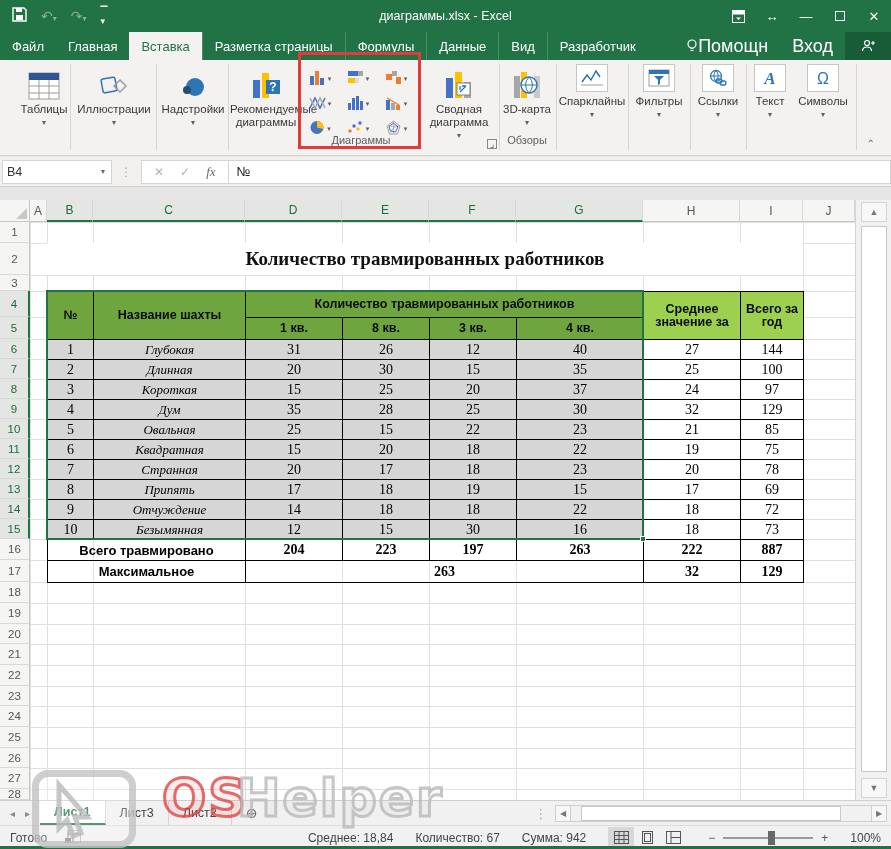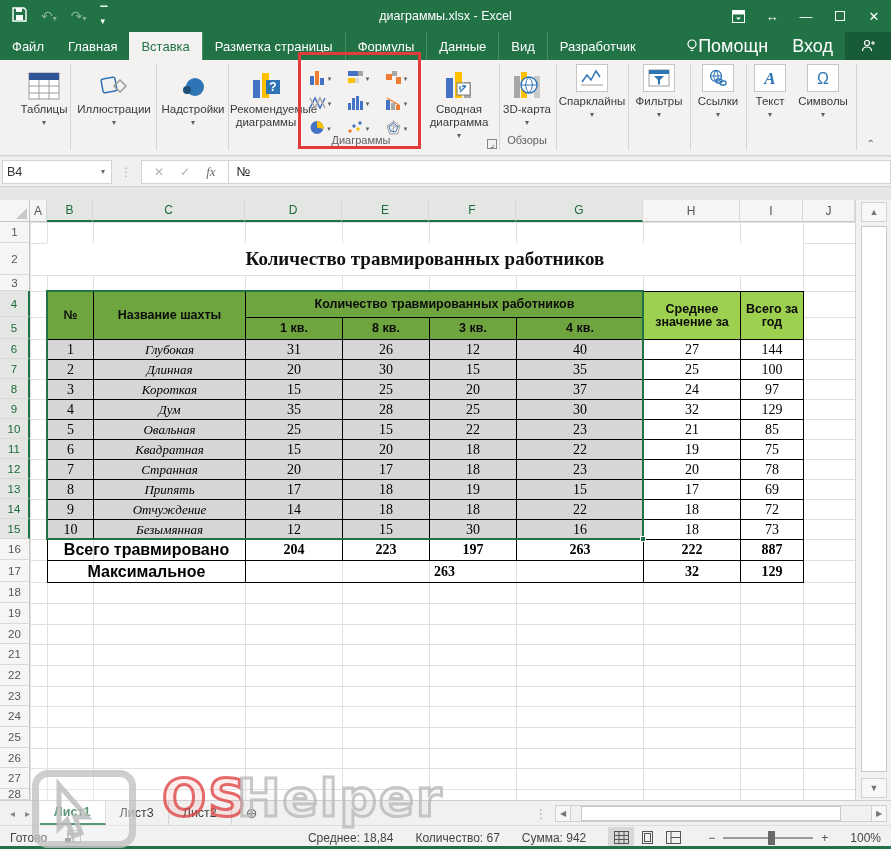--- a/index.html
+++ b/index.html
@@ -88,21 +88,21 @@
   table.xl { position:absolute; left:47px; top:91px; border-collapse:collapse; z-index:6;
     font-family:"Liberation Serif", serif; }
   table.xl td { border:1px solid #000; text-align:center; vertical-align:middle; padding:0 2px; overflow:hidden; }
   td.hd { font-family:"Liberation Sans", sans-serif; font-weight:bold; font-size:12.5px; line-height:13px; color:#0c0c0c; }
   td.dk { background:#6fa53f; }
   td.lt { background:#9cd04e; }
   td.gray { background:#d6d6d6; }
   td.num { font-size:14px; }
   td.name { font-style:italic; font-size:13px; text-align:left; padding-left:4px; }
   tr.foot td { font-weight:bold; }
-  td.flabel { font-family:"Liberation Sans", sans-serif; font-weight:bold; font-size:16px; }
+  td.flabel { font-family:"Liberation Sans", sans-serif; font-weight:bold; font-size:13px; }
 
   .selbox { position:absolute; left:46px; top:90px; width:598px; height:250px; border:2px solid #217346;
     z-index:10; pointer-events:none; }
   .selbox .handle { position:absolute; right:-4px; bottom:-4px; width:6px; height:6px; background:#217346;
     border:1px solid #fff; pointer-events:auto; }
 
   
   .vscroll { position:absolute; left:855px; top:200px; width:36px; height:600px; background:#f1f1f1;
     border-left:1px solid #d4d4d4; }
   .vs-btn { position:absolute; left:5px; width:26px; height:20px; background:#f7f7f7; border:1px solid #d4d4d4;

